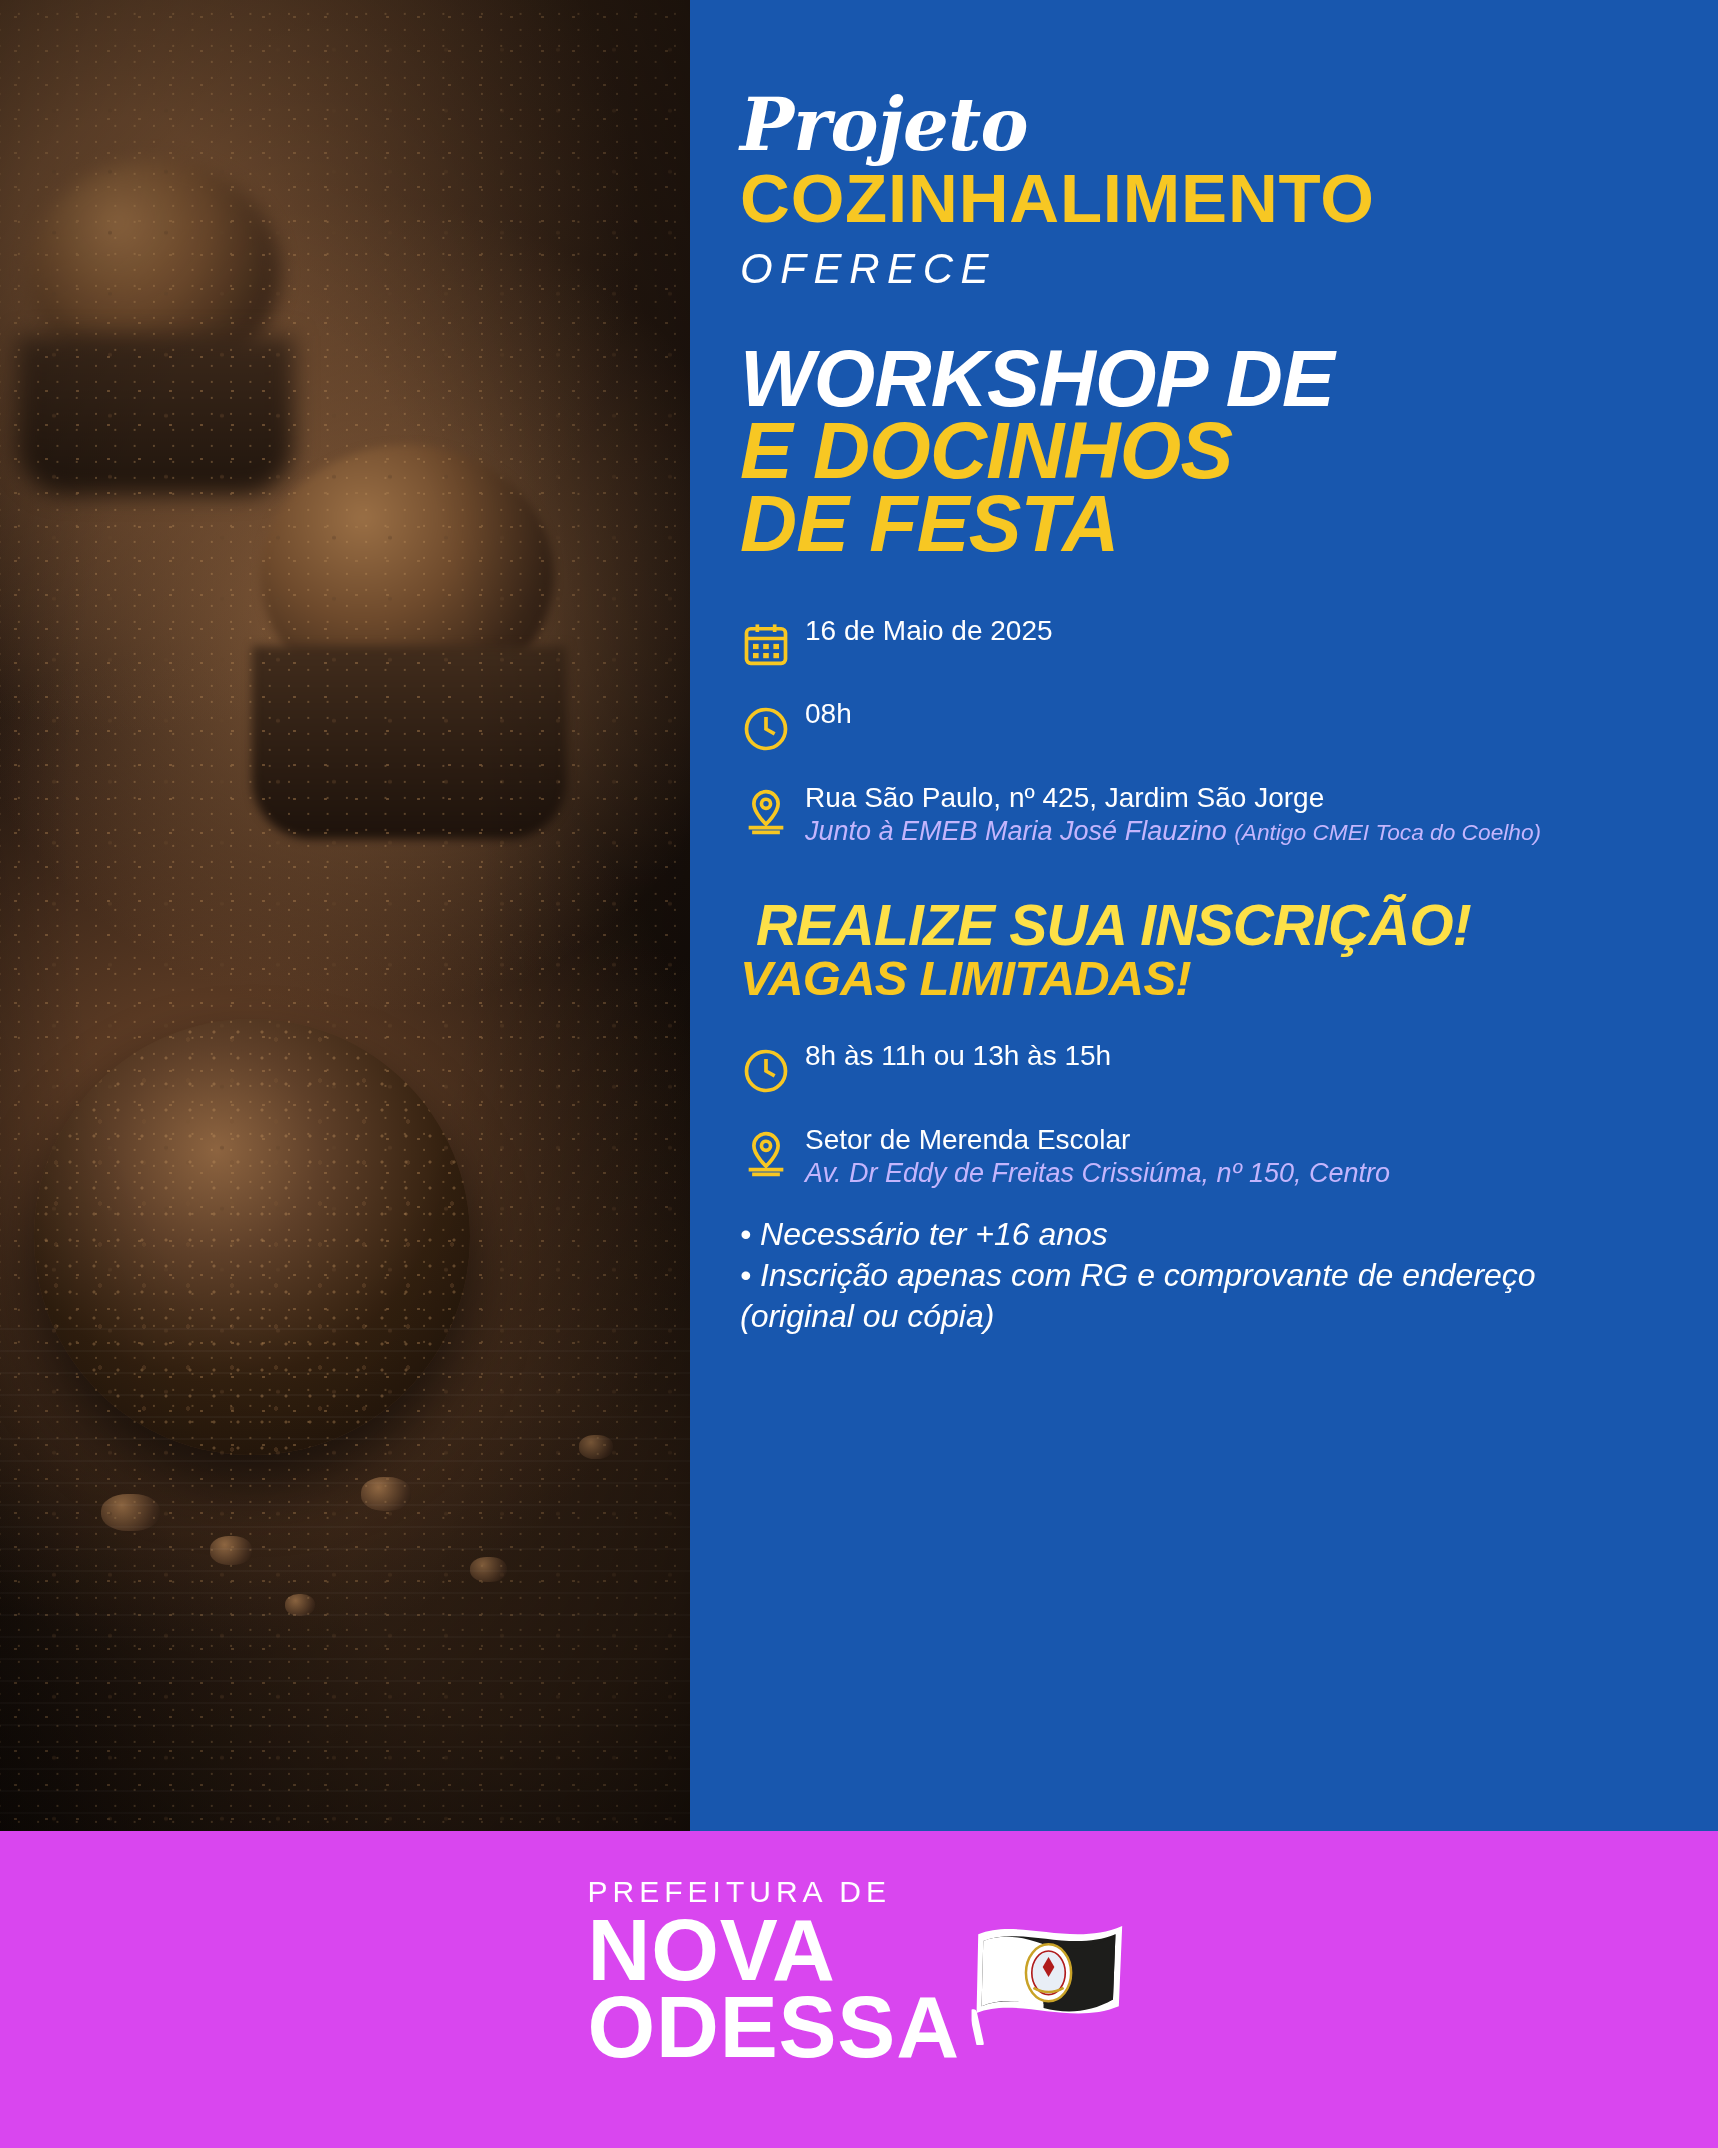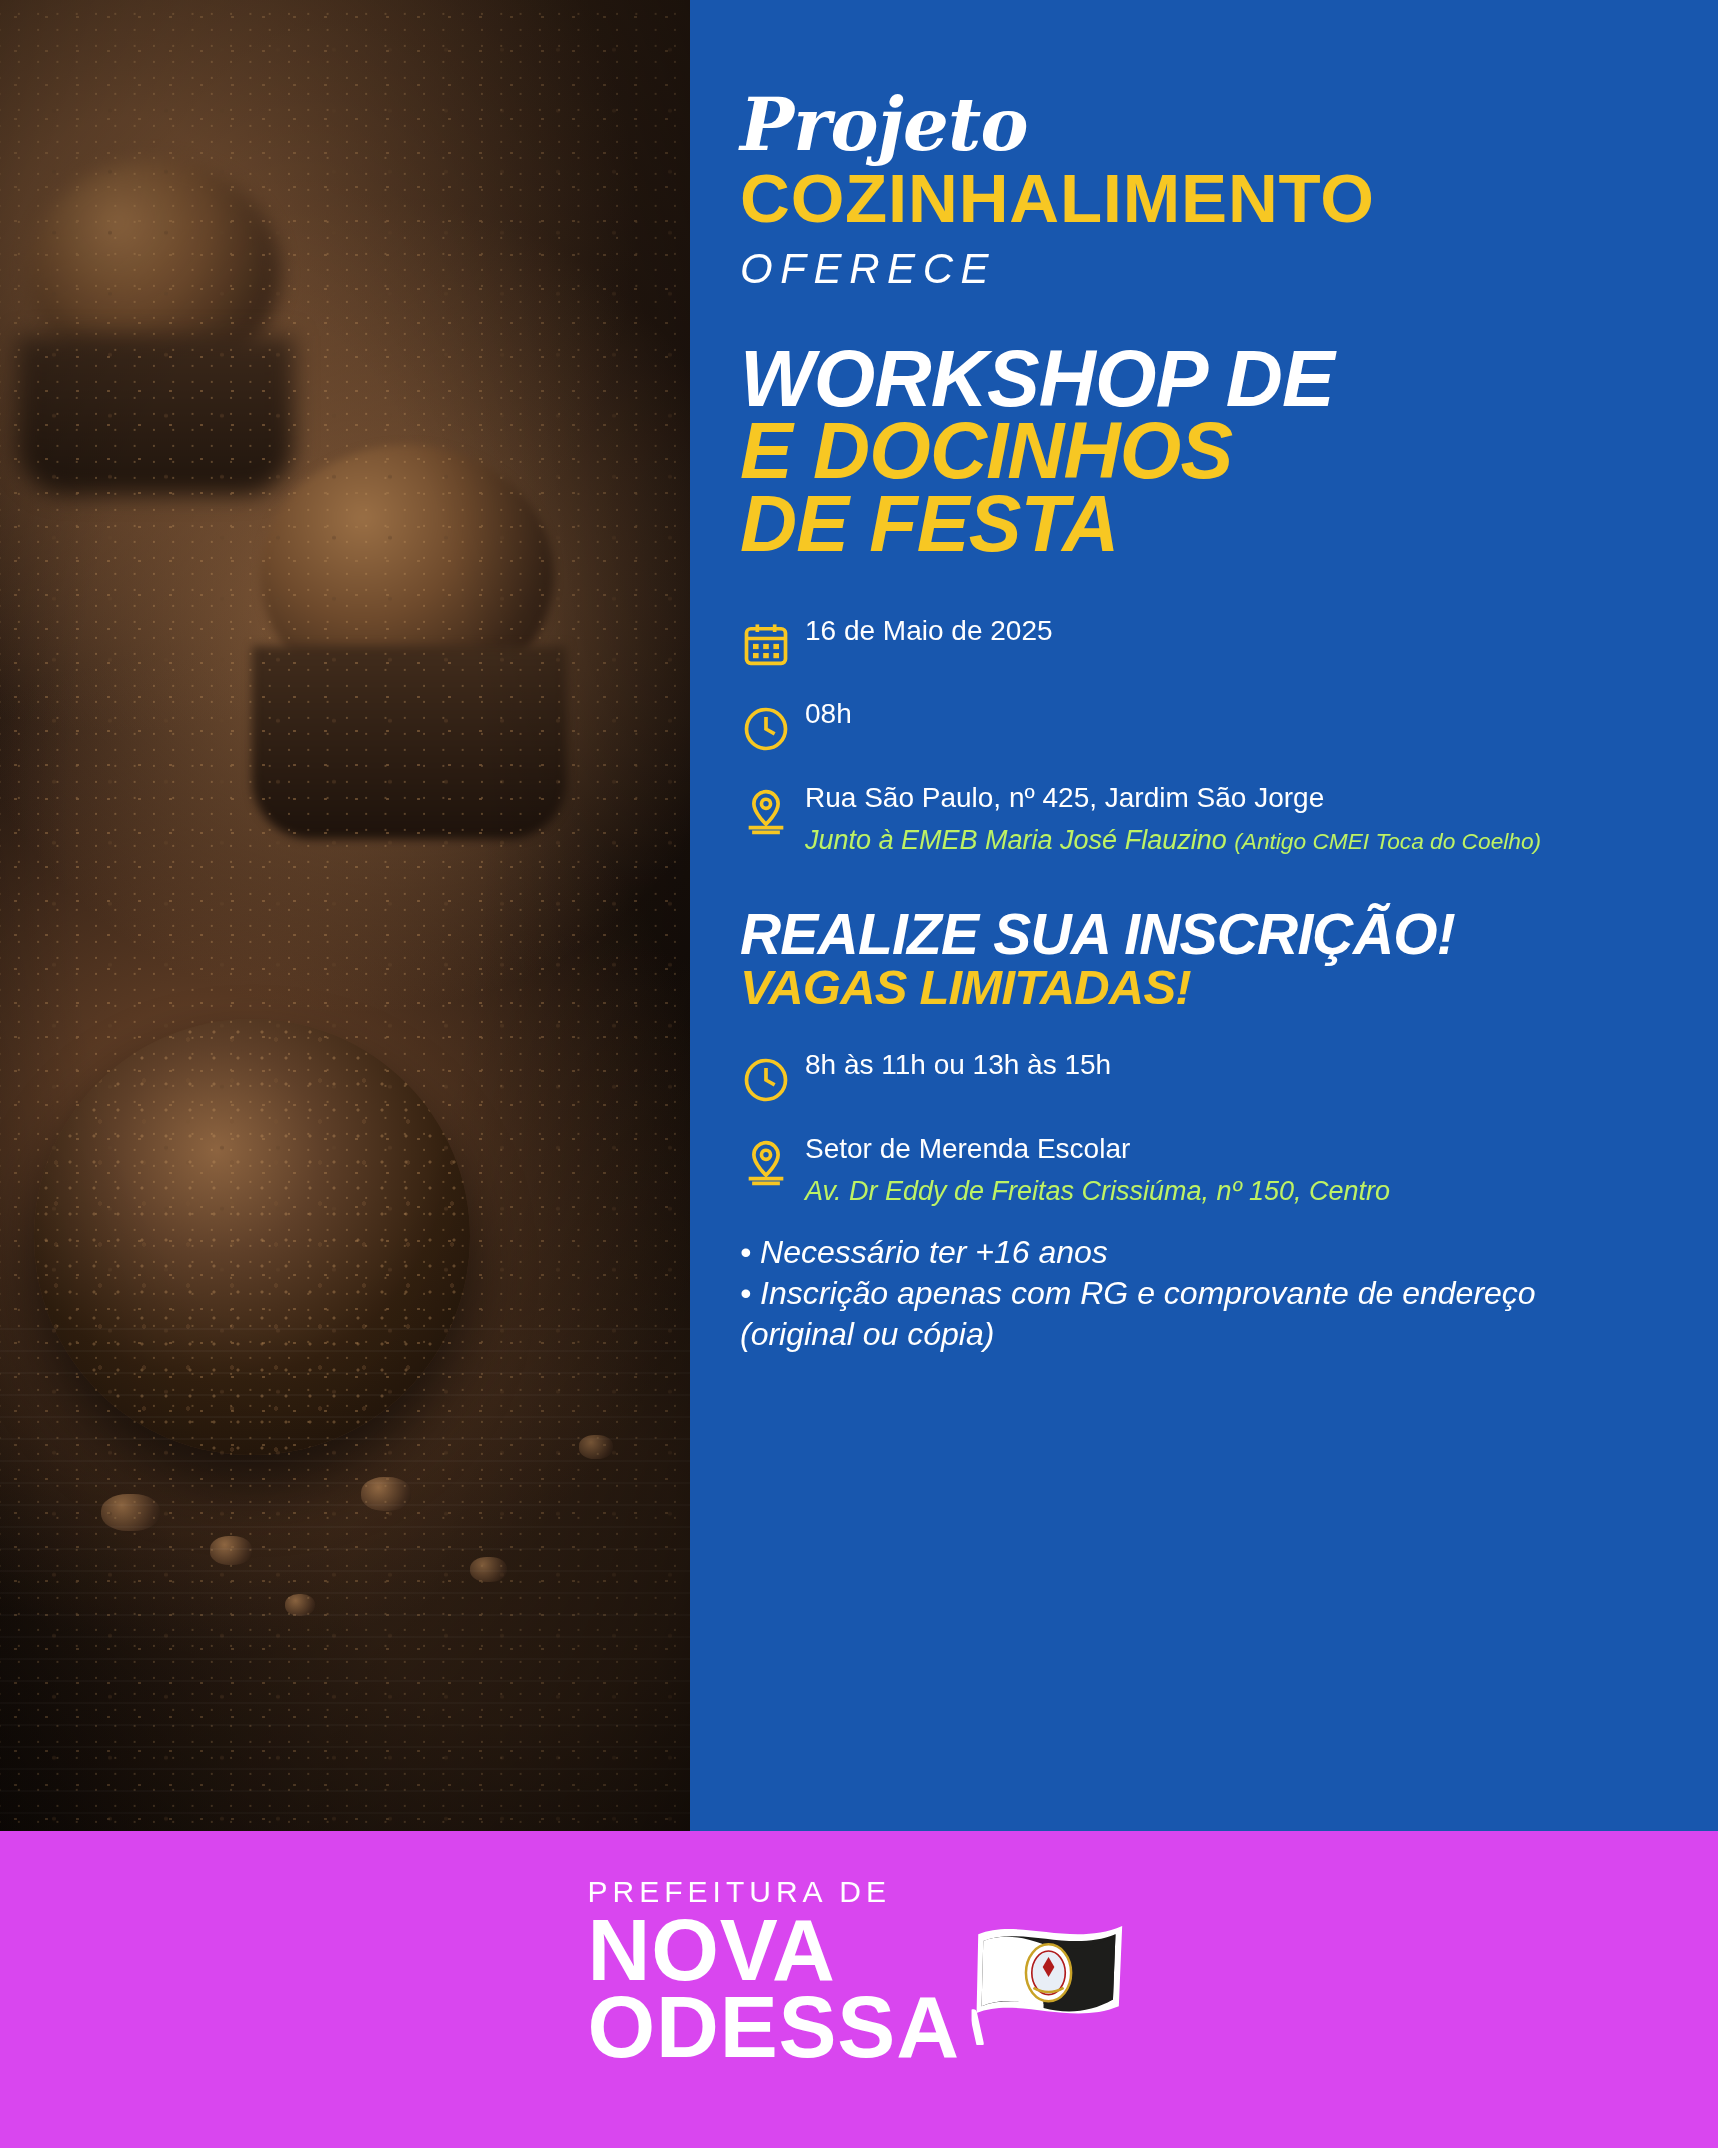--- a/index.html
+++ b/index.html
@@ -190,38 +190,39 @@
   }
   .row .txt .main {
     font-size: 28px;
     color: #ffffff;
     line-height: 1.06;
     font-weight: 400;
   }
   .row .txt .sub {
     font-size: 27px;
     font-style: italic;
-    color: #bef264;
+    color: #c4b5fd;
     line-height: 1.15;
-    margin-top: 13px;
+    margin-top: 4px;
   }
   .row .txt .sub .small {
     font-size: 22.7px;
   }
 
   .cta {
     margin-top: 49px;
   }
   .cta .l1 {
     font-size: 57px;
     font-weight: bold;
     font-style: italic;
-    color: #ffffff;
+    color: #fde047;
     letter-spacing: -0.8px;
     line-height: 1.02;
+    margin-left: 16px;
   }
   .cta .l2 {
     font-size: 49px;
     font-weight: bold;
     font-style: italic;
     color: #f7c723;
     letter-spacing: -0.8px;
     line-height: 1.02;
   }
   .info2 { margin-top: 37px; }

